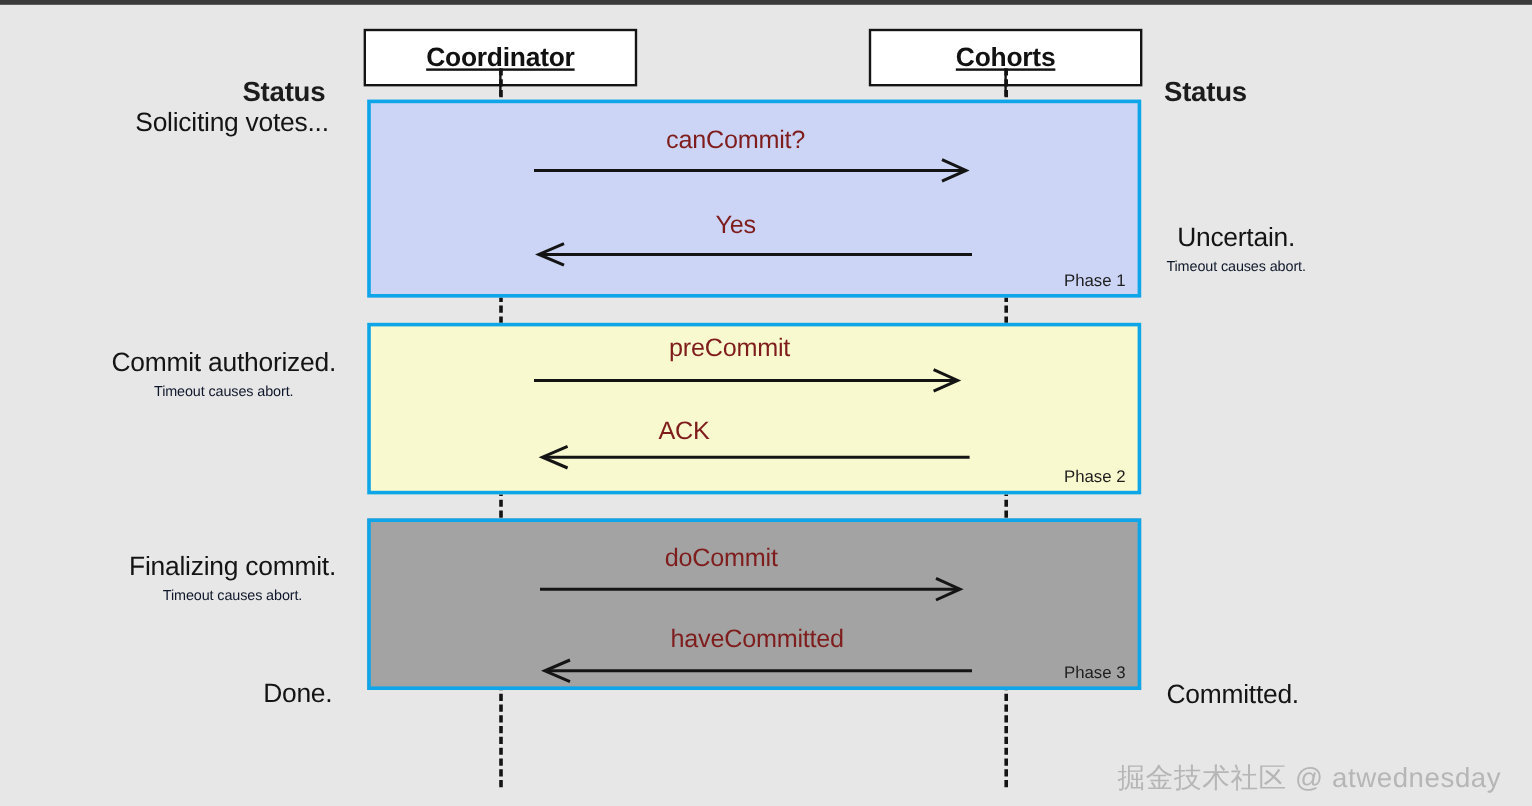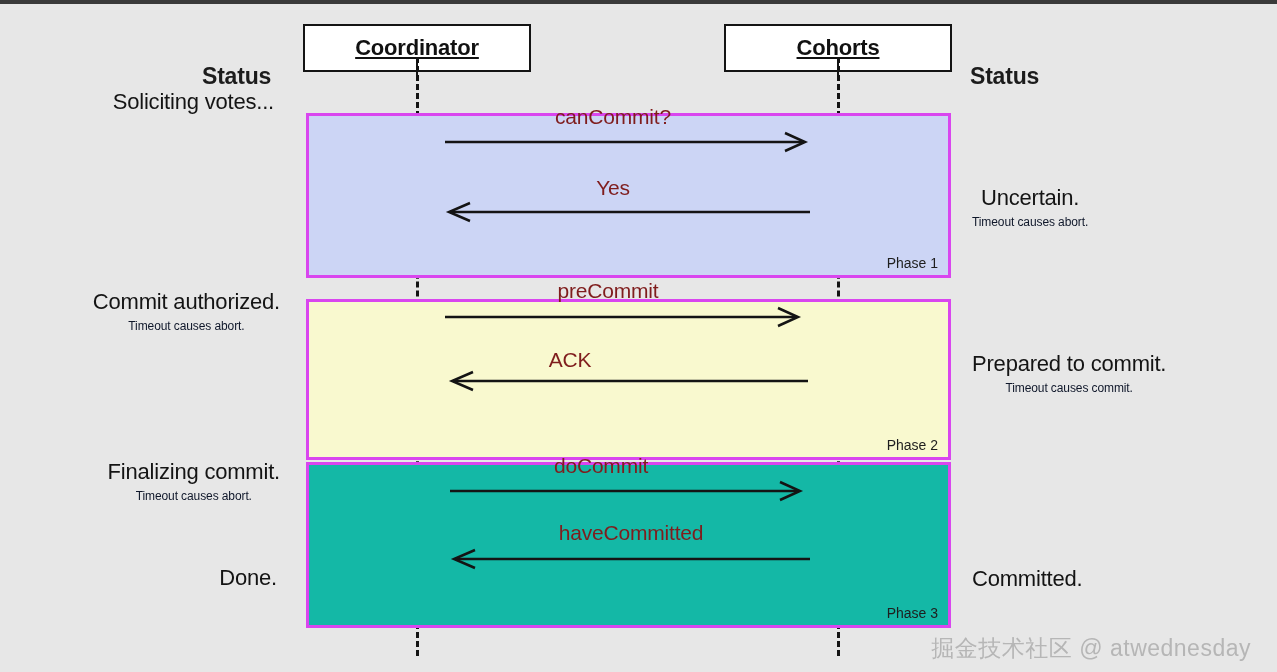--- a/index.html
+++ b/index.html
@@ -74,27 +74,26 @@
   .lifeline.coord   { left: 416px; }
   .lifeline.cohort  { left: 837px; }
   .lifeline-solid.coord  { left: 416px; top: 57px; height: 23px; }
   .lifeline-solid.cohort { left: 837px; top: 57px; height: 23px; }
 
   
   .phase-box {
     position: absolute;
     left: 306px;
     width: 645px;
-    border: 3px solid #d946ef;
+    border: 3px solid #0ea5e9;
     box-sizing: border-box;
-    margin-top: 30px;
   }
   .phase-box.p1 { top: 83px;  height: 165px; background: #ccd5f5; }
-  .phase-box.p2 { top: 269px; height: 161px; background: #f9f9cf; }
-  .phase-box.p3 { top: 432px; height: 166px; background: #14b8a6; }
+  .phase-box.p2 { top: 269px; height: 143px; background: #f9f9cf; }
+  .phase-box.p3 { top: 432px; height: 143px; background: #a3a3a3; }
 
   .phase-tag {
     position: absolute;
     right: 10px;
     bottom: 4px;
     font-size: 14px;
     color: #1e1e1e;
     white-space: nowrap;
   }
 
@@ -221,24 +220,20 @@
 
   <div class="note align-right" style="left:277px; top:564px;">
     <div class="main">Done.</div>
   </div>
 
   <div class="note align-left" style="left:972px; top:184px;">
     <div class="main">Uncertain.</div>
     <div class="sub">Timeout causes abort.</div>
   </div>
 
-  <div class="note align-left" style="left:972px; top:350px;">
-    <div class="main">Prepared to commit.</div>
-    <div class="sub">Timeout causes commit.</div>
-  </div>
 
   <div class="note align-left" style="left:972px; top:565px;">
     <div class="main">Committed.</div>
   </div>
 
   <div class="watermark">掘金技术社区 @ atwednesday</div>
 
 </div>
 
 </body></html>

